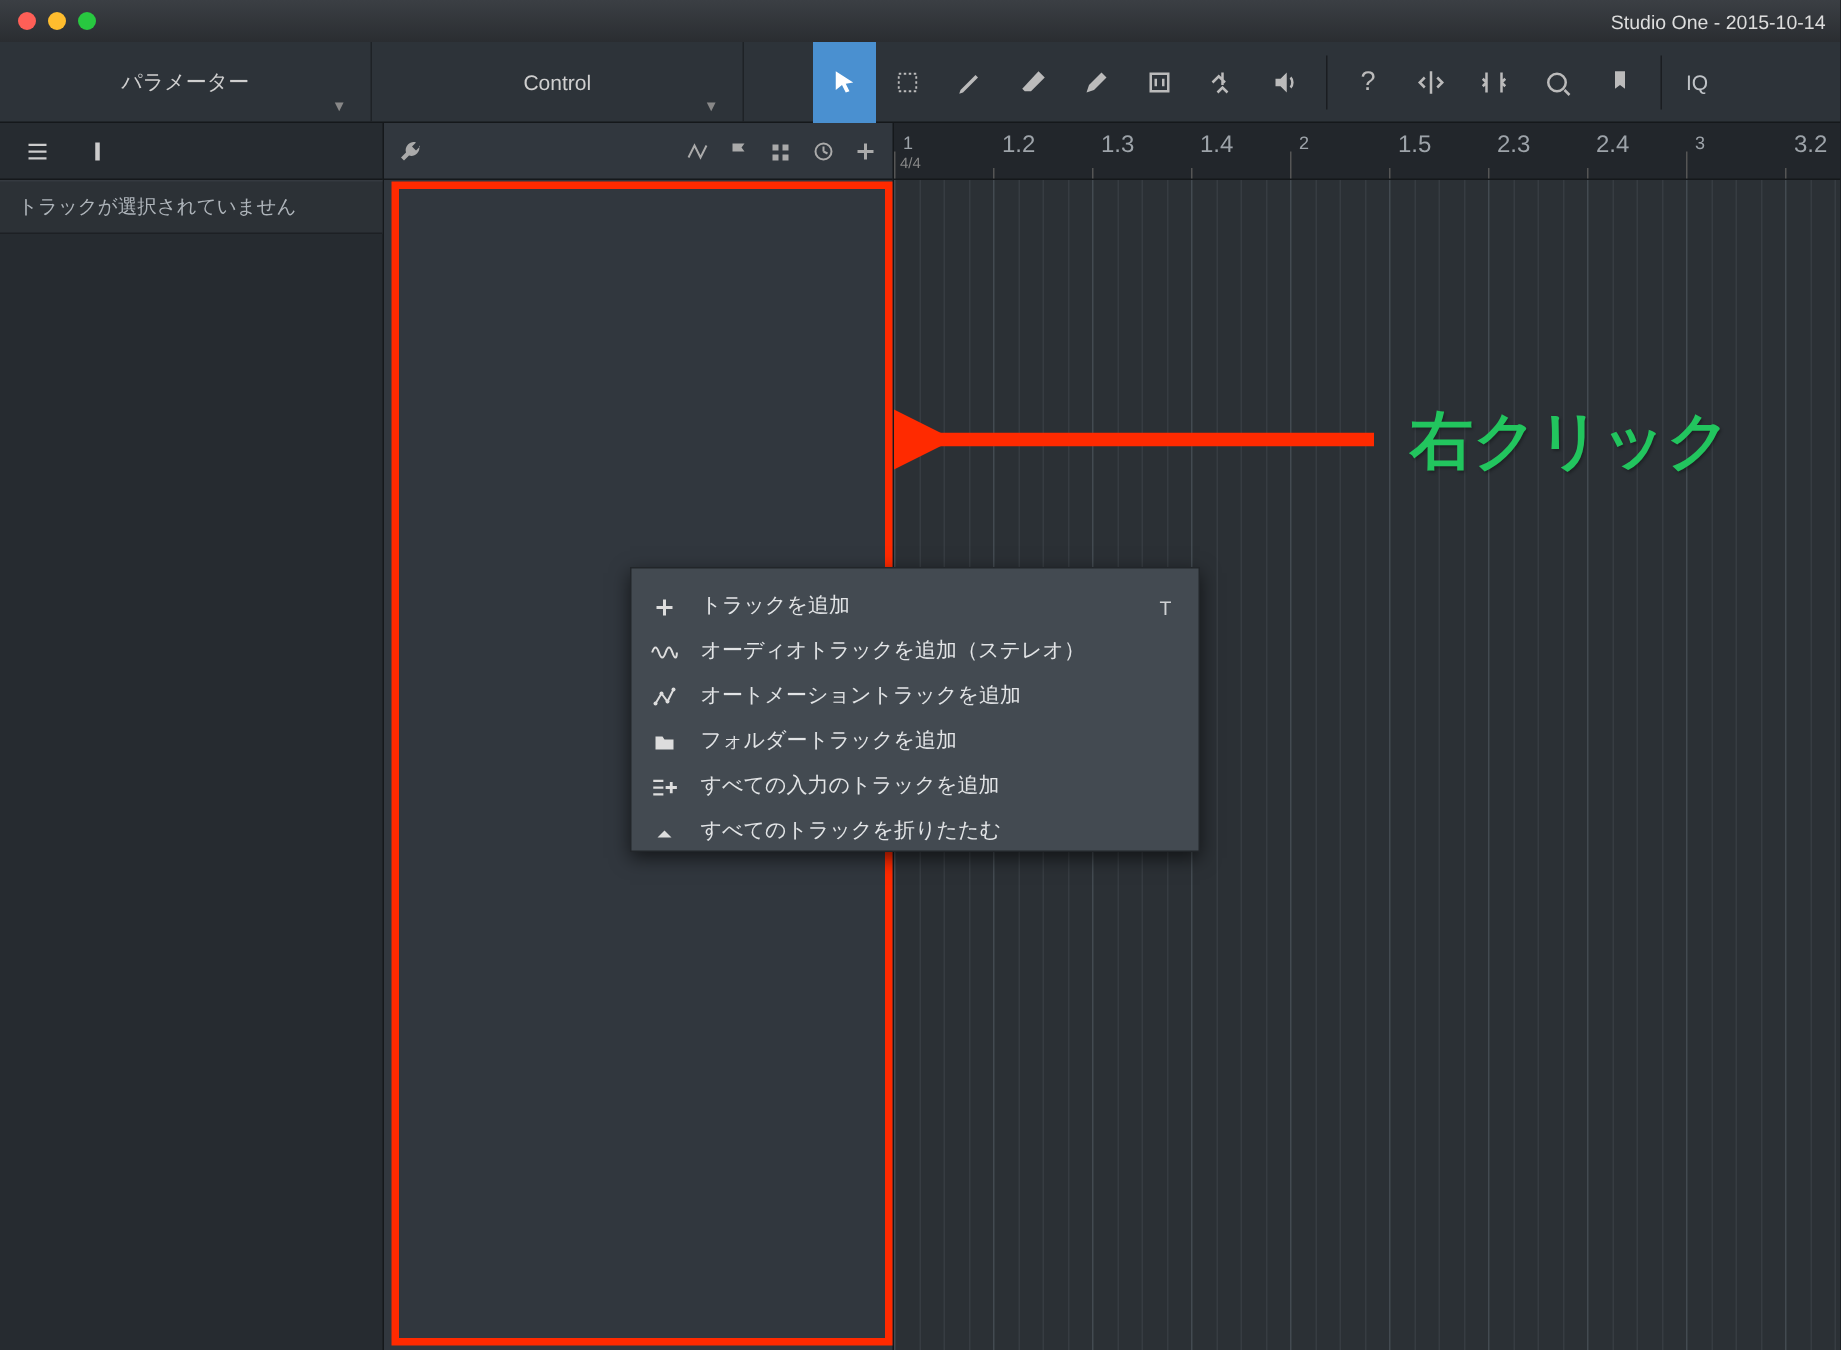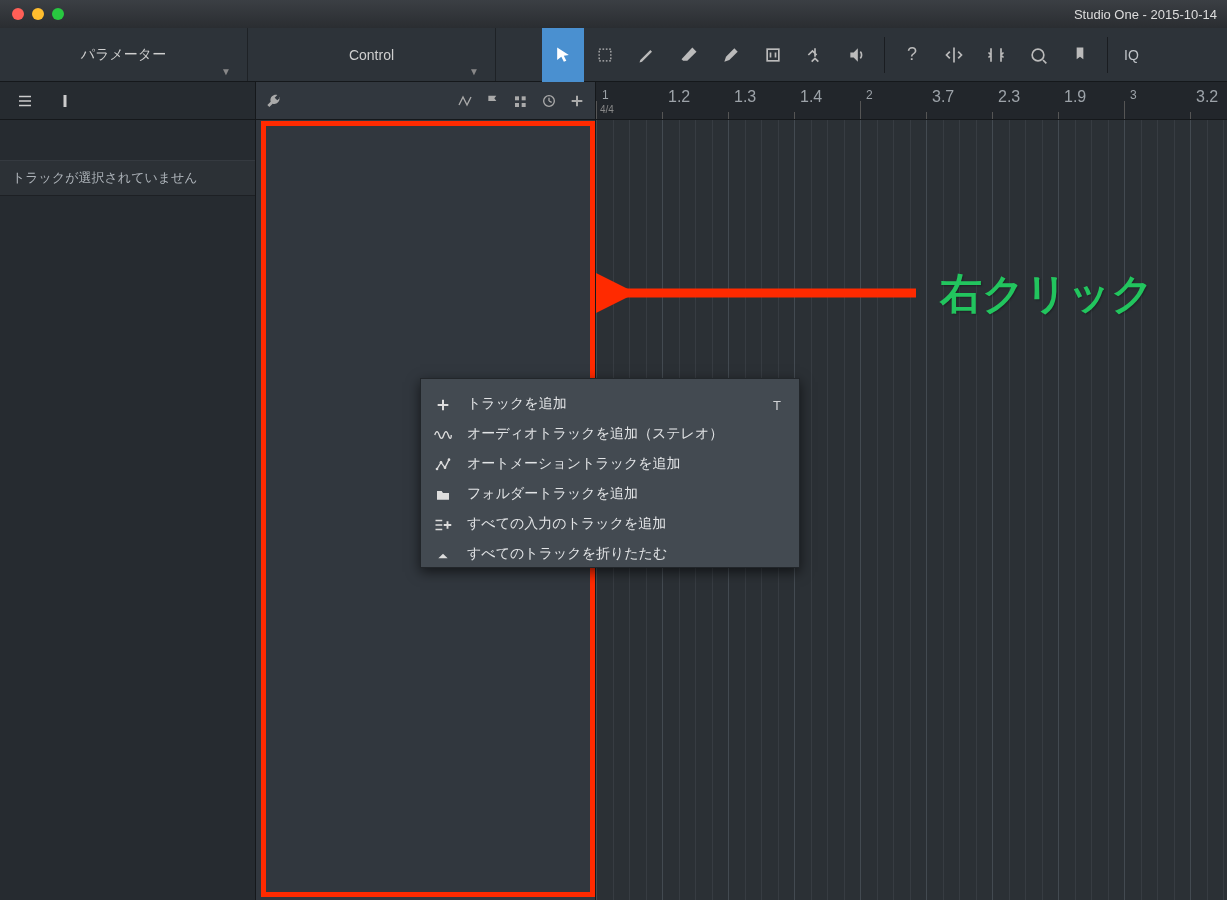--- a/index.html
+++ b/index.html
@@ -22,21 +22,21 @@
 .tool-btn { width: 42px; height: 54px; display: flex; align-items: center; justify-content: center; border: none; background: transparent; cursor: pointer; }
 .tool-btn.active { background: #4a90d0; }
 .tool-btn svg { width: 20px; height: 20px; }
 .tool-sep-line { width: 1px; height: 36px; background: #1a1d21; margin: 0 6px; }
 
 .main-area { display: flex; height: calc(100% - 82px); position: relative; }
 
 .left-panel { width: 256px; background: #262b30; border-right: 1px solid #15181b; }
 .left-header { height: 38px; display: flex; align-items: center; gap: 22px; padding-left: 16px; border-bottom: 1px solid #15181b; }
 .left-header svg { width: 18px; height: 18px; }
-.left-status { color: #aeb4ba; font-size: 13px; padding: 8px 12px; background: #2c3136; border-top: 1px solid #353a40; border-bottom: 1px solid #1d2024; margin-top: 40px;}
+.left-status { color: #aeb4ba; font-size: 13px; padding: 8px 12px; background: #2c3136; border-top: 1px solid #353a40; border-bottom: 1px solid #1d2024;}
 
 .track-panel { width: 340px; background: #31373e; position: relative; border-right: 1px solid #15181b; }
 .track-toolbar { height: 38px; display: flex; align-items: center; justify-content: space-between; padding: 0 10px; border-bottom: 1px solid #15181b; }
 .track-toolbar-left, .track-toolbar-right { display: flex; align-items: center; gap: 12px; }
 .track-toolbar svg { width: 16px; height: 16px; }
 
 .timeline-panel { flex: 1; background: #2b3035; position: relative; overflow: hidden; }
 .ruler { height: 38px; background: #22262b; position: relative; border-bottom: 1px solid #15181b; }
 .ruler-mark { position: absolute; top: 0; color: #9da3a9; font-size: 16px; }
 .ruler-main { top: 6px; font-size: 12px; }
@@ -212,25 +212,25 @@
           <span class="ruler-mark ruler-main" style="left: 6px;">1</span>
           <div class="ruler-tick main" style="left: 0px;"></div>
           <span class="ruler-mark ruler-sub" style="left: 72px;">1.2</span>
           <div class="ruler-tick sub" style="left: 66px;"></div>
           <span class="ruler-mark ruler-sub" style="left: 138px;">1.3</span>
           <div class="ruler-tick sub" style="left: 132px;"></div>
           <span class="ruler-mark ruler-sub" style="left: 204px;">1.4</span>
           <div class="ruler-tick sub" style="left: 198px;"></div>
           <span class="ruler-mark ruler-main" style="left: 270px;">2</span>
           <div class="ruler-tick main" style="left: 264px;"></div>
-          <span class="ruler-mark ruler-sub" style="left: 336px;">3.7</span>
+          <span class="ruler-mark ruler-sub" style="left: 336px;">1.5</span>
           <div class="ruler-tick sub" style="left: 330px;"></div>
           <span class="ruler-mark ruler-sub" style="left: 402px;">2.3</span>
           <div class="ruler-tick sub" style="left: 396px;"></div>
-          <span class="ruler-mark ruler-sub" style="left: 468px;">1.9</span>
+          <span class="ruler-mark ruler-sub" style="left: 468px;">2.4</span>
           <div class="ruler-tick sub" style="left: 462px;"></div>
           <span class="ruler-mark ruler-main" style="left: 534px;">3</span>
           <div class="ruler-tick main" style="left: 528px;"></div>
           <span class="ruler-mark ruler-sub" style="left: 600px;">3.2</span>
           <div class="ruler-tick sub" style="left: 594px;"></div>
         </div>
     </div>
     <div class="timeline-body">
       <div id="gridlines">
           <div class="gridline major" style="left: 0px;"></div>

